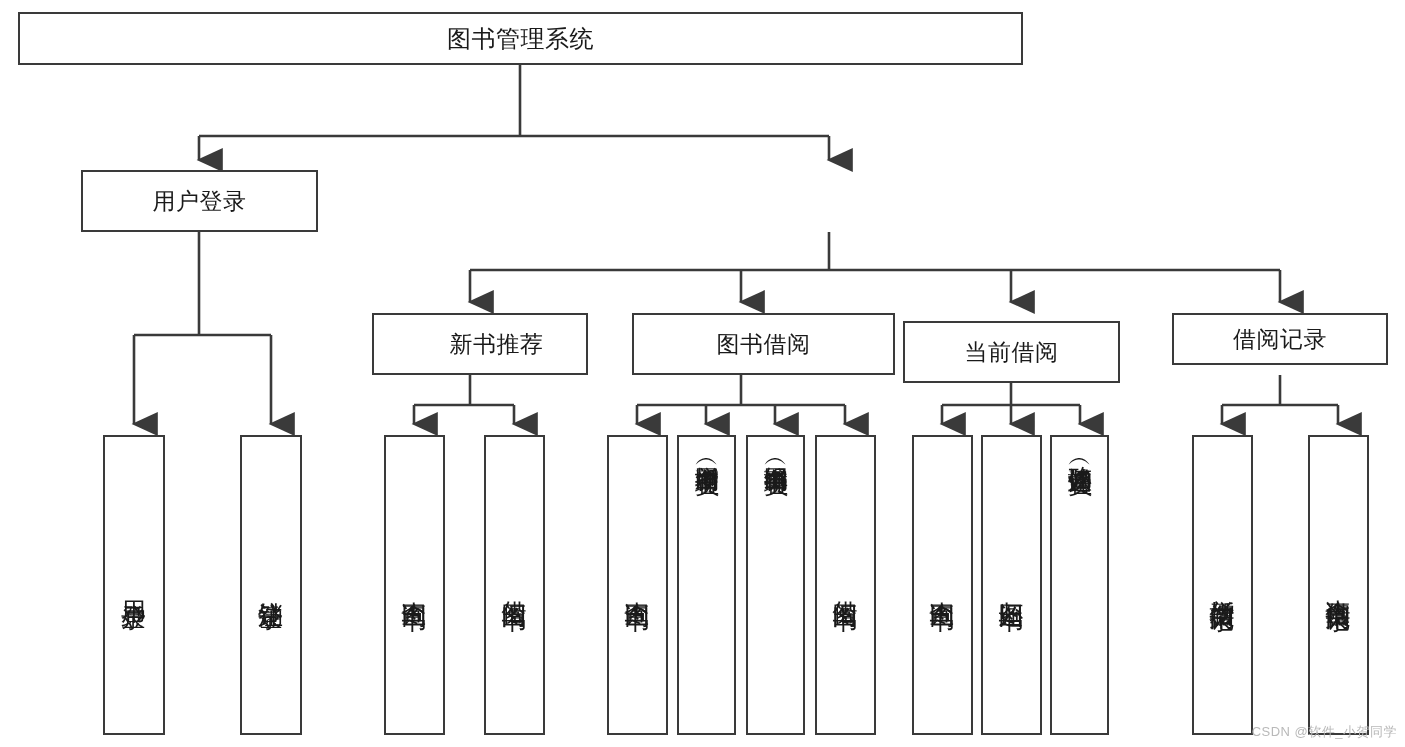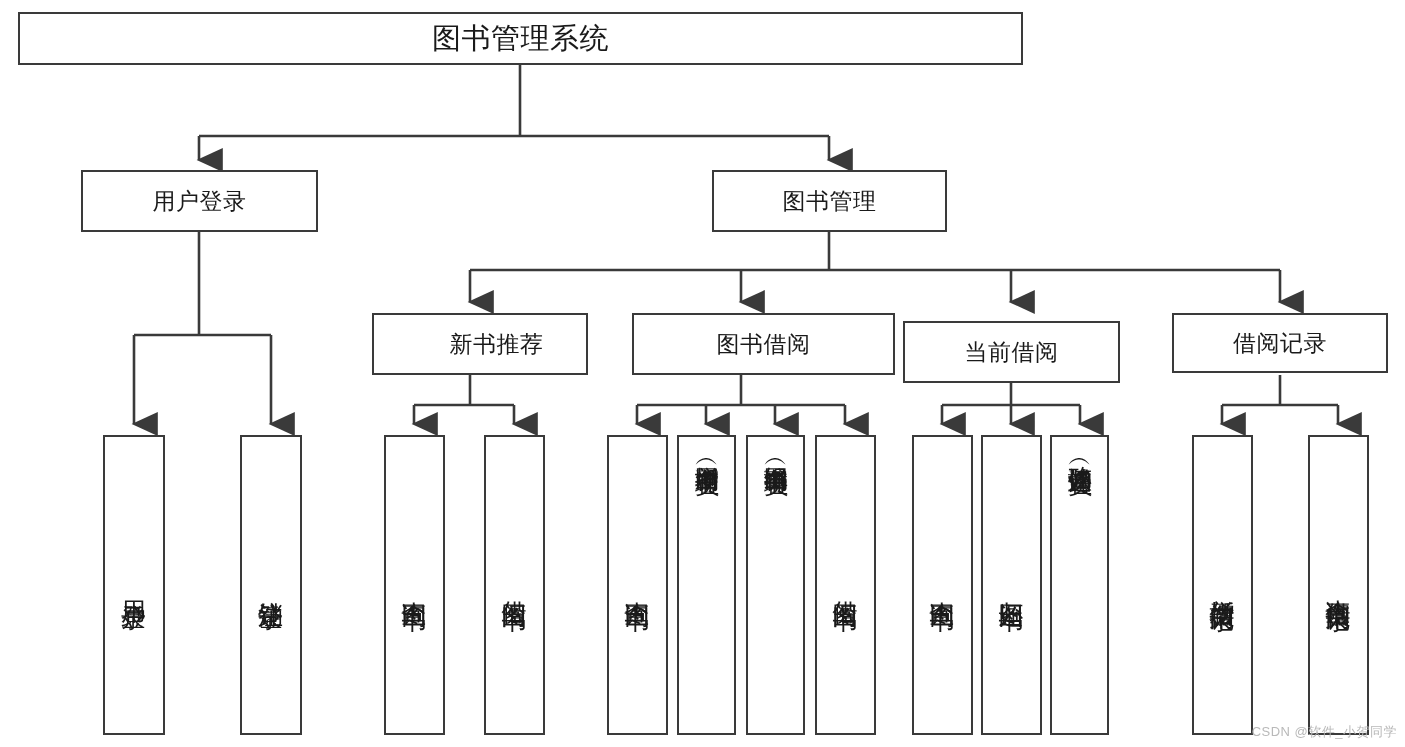--- a/index.html
+++ b/index.html
@@ -42,21 +42,21 @@
     text-align: center;
     line-height: 1.0;
     white-space: nowrap;
   }
   
   .node.h .node-label {
     font-size: 23px;
     letter-spacing: 0.5px;
   }
   .node.root .node-label {
-    font-size: 29px;
+    font-size: 24px;
   }
   
   .node.v {
     align-items: flex-start;
     padding-top: 10px;
   }
   .node.v .node-label {
     writing-mode: vertical-rl;
     text-orientation: upright;
     font-size: 25px;
@@ -141,37 +141,34 @@
   </svg>
 
   <div class="node root h" style="left:18px; top:12px; width:1005px; height:53px;">
     <span class="node-label">图书管理系统</span>
   </div>
 
   <div class="node h" style="left:81px; top:170px; width:237px; height:62px;">
     <span class="node-label">用户登录</span>
   </div>
 
-  <div class="node h" style="left:712px; top:170px; width:235px; height:62px;">
-    <span class="node-label">图书管理</span>
-  </div>
 
   <div class="node h" style="left:372px; top:313px; width:216px; height:62px;padding-left:33px;">
     <span class="node-label">新书推荐</span>
   </div>
 
   <div class="node h" style="left:632px; top:313px; width:263px; height:62px;">
     <span class="node-label">图书借阅</span>
   </div>
 
   <div class="node h" style="left:903px; top:313px; width:217px; height:62px;margin-top:8px;">
     <span class="node-label">当前借阅</span>
   </div>
 
-  <div class="node h" style="left:1172px; top:313px; width:216px; height:60px;">
+  <div class="node h" style="left:1172px; top:313px; width:216px; height:52px;">
     <span class="node-label">借阅记录</span>
   </div>
 
   <div class="node v centered" style="left:103px; top:435px; width:62px; height:300px;">
     <span class="node-label">用户登录</span>
   </div>
 
   <div class="node v centered" style="left:240px; top:435px; width:62px; height:300px;">
     <span class="node-label">注销登录</span>
   </div>

